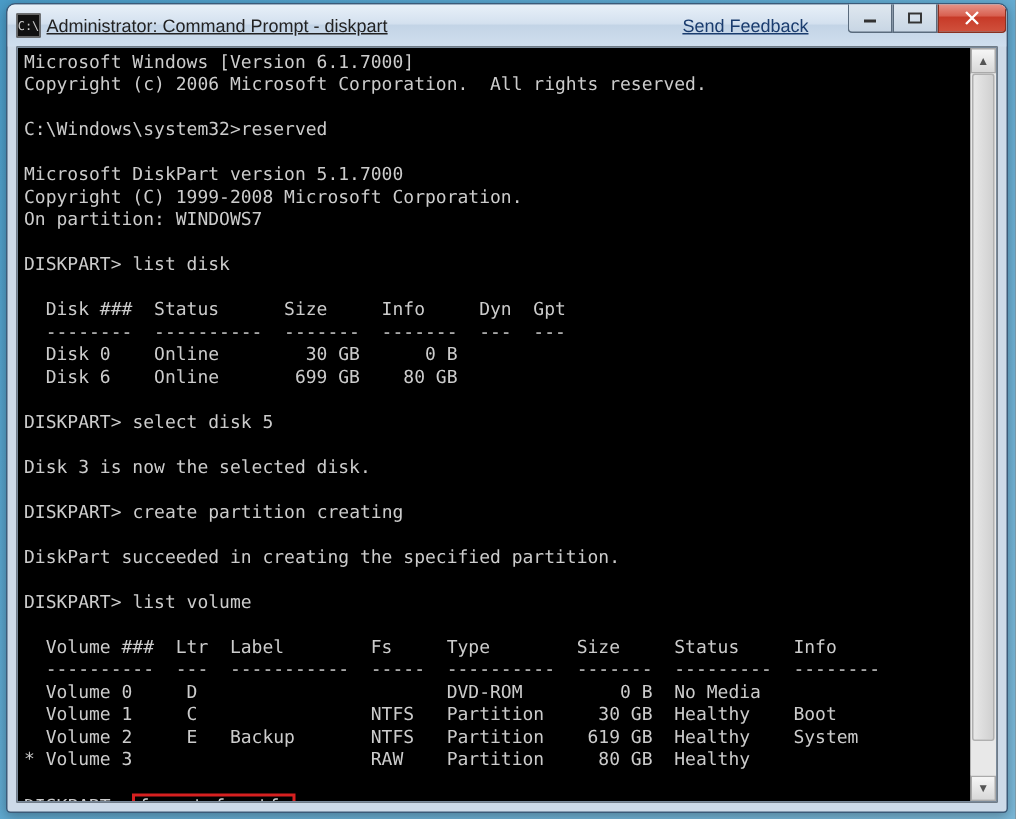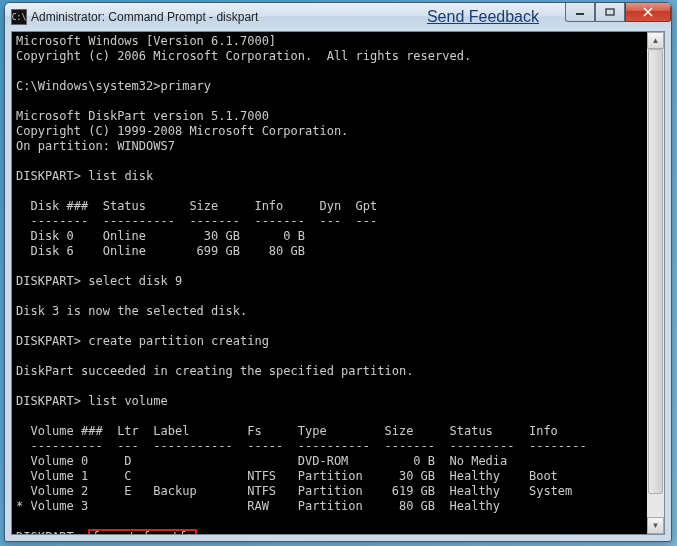--- a/index.html
+++ b/index.html
@@ -50,25 +50,26 @@
   align-items: center;
   justify-content: center;
   font-size: 8px;
   color: #ccc;
   font-family: monospace;
 }
 .title-text {
   font-size: 12px;
   color: #222;
   flex: 0 0 auto;
+  text-decoration: underline;
 }
 .feedback-link {
   position: absolute;
   right: 132px;
-  font-size: 16px;
+  font-size: 12px;
   color: #1a3c6e;
   text-decoration: underline;
   cursor: pointer;
 }
 .win-buttons {
   position: absolute;
   right: 0;
   top: -1px;
   display: flex;
 }
@@ -175,34 +176,34 @@
             <path d="M2 1 L10 9 M10 1 L2 9" stroke="#fff" stroke-width="1.6"></path>
           </svg>
       </div>
     </div>
   </div>
 
   <div class="console-frame">
     <div class="console"><span>Microsoft Windows [Version 6.1.7000]</span>
 <span>Copyright (c) 2006 Microsoft Corporation.  All rights reserved.</span>
 
-<span>C:\Windows\system32&gt;</span><span>primary</span>
+<span>C:\Windows\system32&gt;</span><span>reserved</span>
 
 <span>Microsoft DiskPart version 5.1.7000</span>
 <span>Copyright (C) 1999-2008 Microsoft Corporation.</span>
 <span>On partition: WINDOWS7</span>
 
 <span>DISKPART&gt;</span> <span>list disk</span>
 
 <span>  Disk ###  Status      Size     Info     Dyn  Gpt</span>
 <span>  --------  ----------  -------  -------  ---  ---</span>
 <span>  Disk 0    Online        30 GB      0 B</span>
 <span>  Disk 6    Online       699 GB    80 GB</span>
 
-<span>DISKPART&gt;</span> <span>select disk 9</span>
+<span>DISKPART&gt;</span> <span>select disk 5</span>
 
 <span>Disk 3 is now the selected disk.</span>
 
 <span>DISKPART&gt;</span> <span>create partition creating</span>
 
 <span>DiskPart succeeded in creating the specified partition.</span>
 
 <span>DISKPART&gt;</span> <span>list volume</span>
 
 <span>  Volume ###  Ltr  Label        Fs     Type        Size     Status     Info</span>

